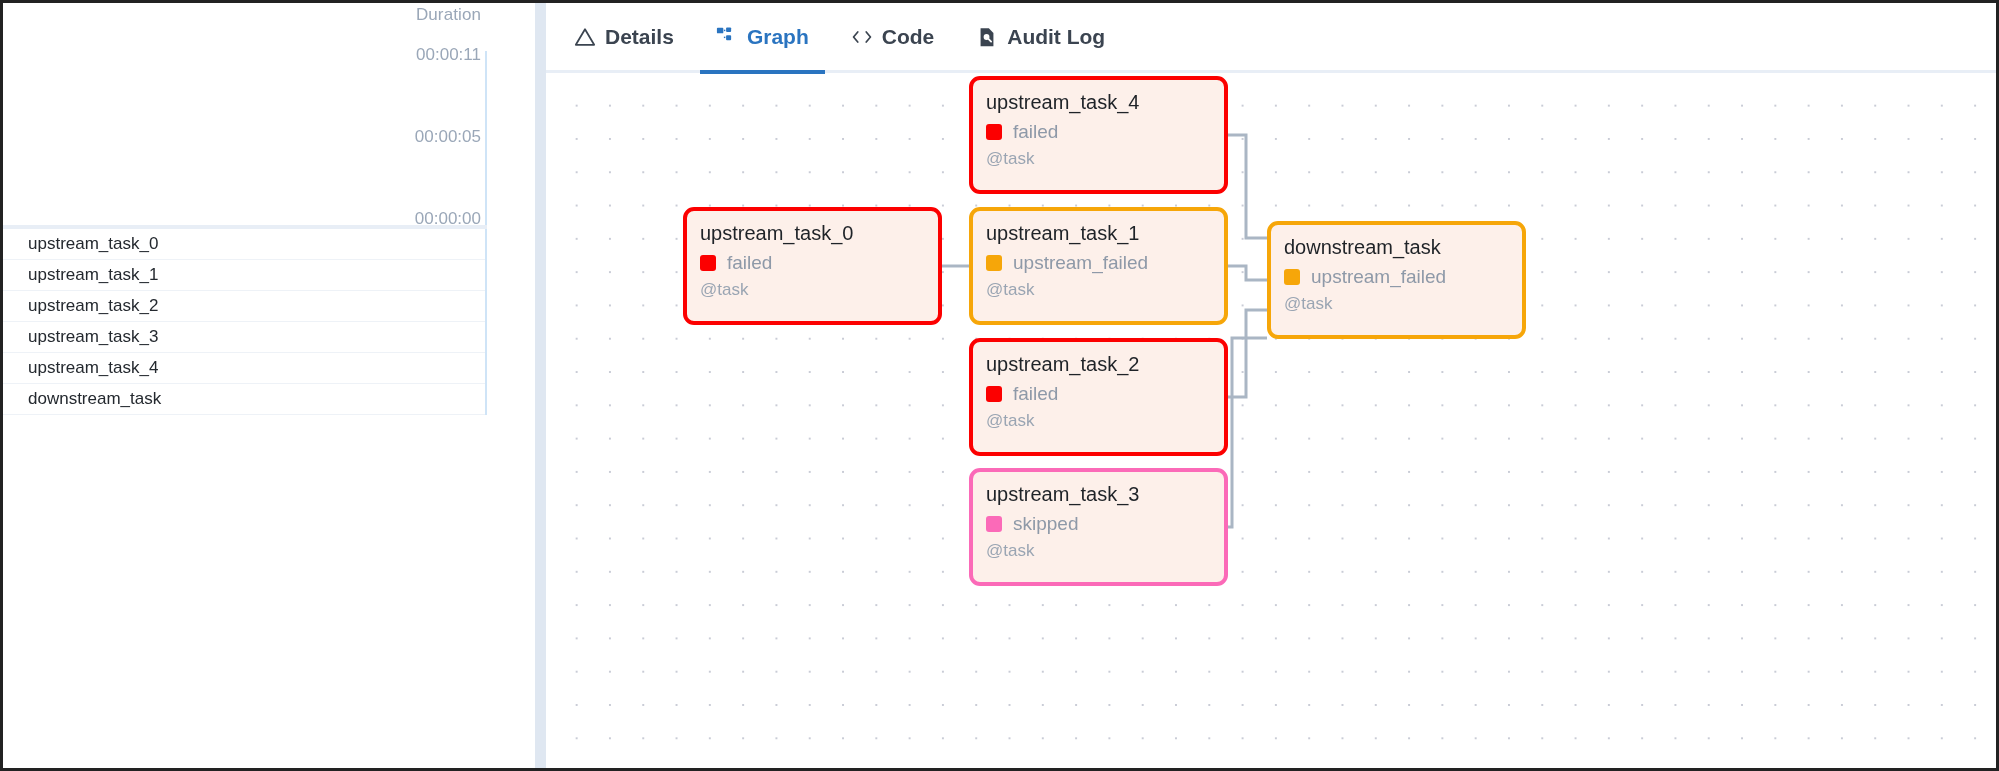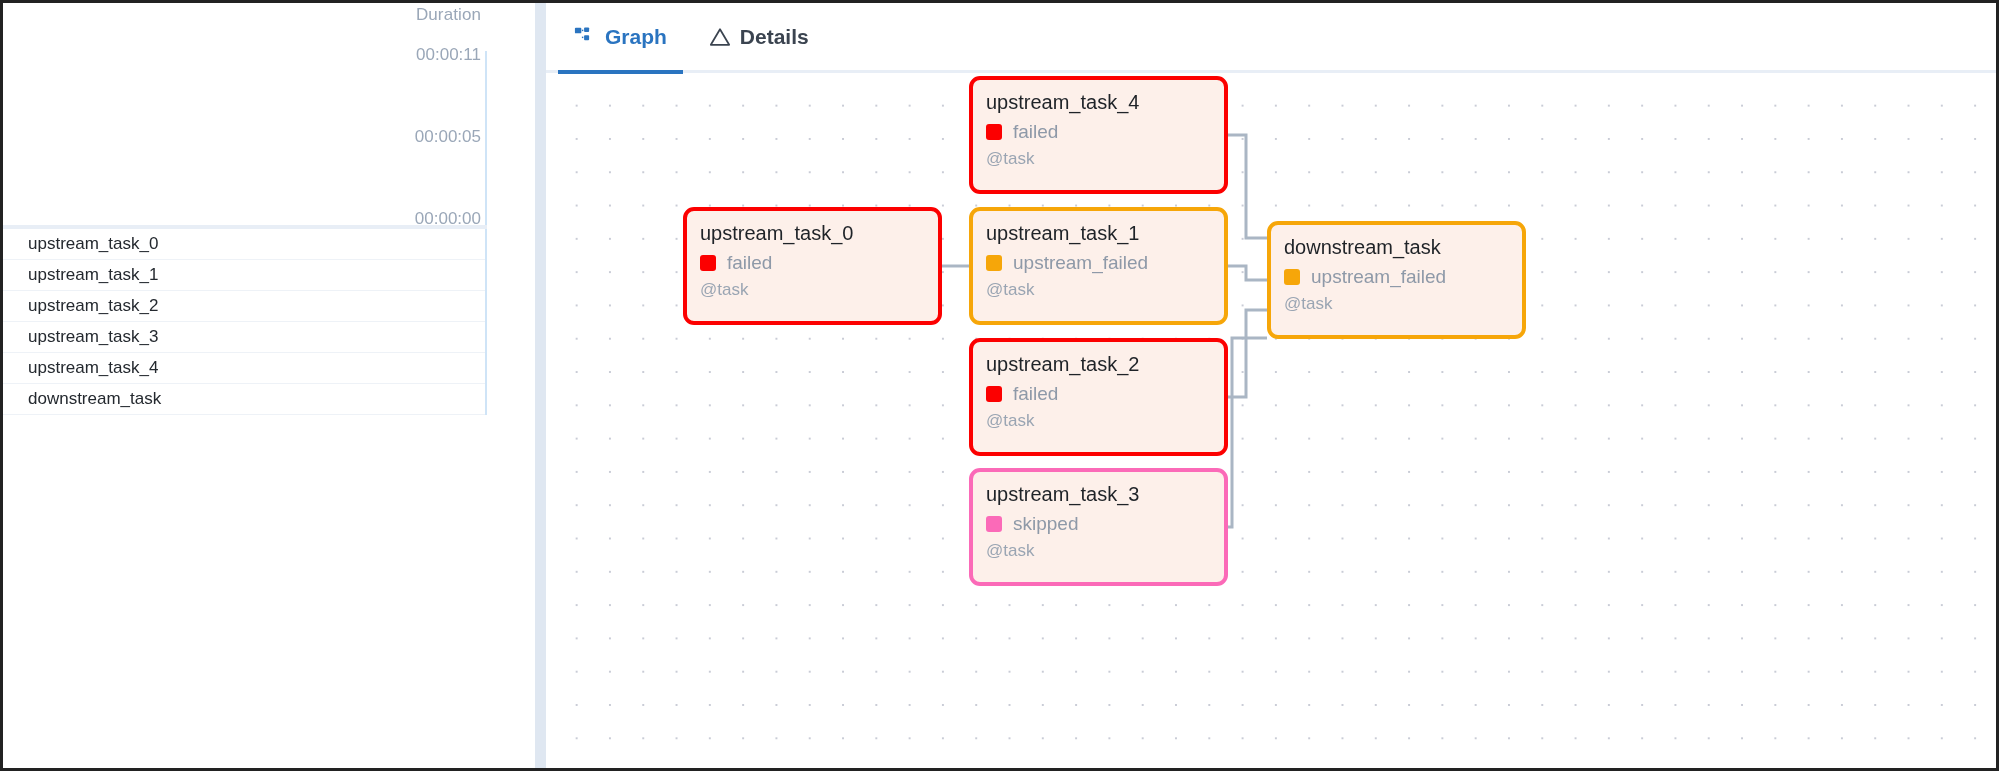--- a/index.html
+++ b/index.html
@@ -294,39 +294,58 @@
           <span class="task-row-chip" style="background:#f6a609"></span>
         </div>
       </div>
   </div>
 
   <div id="panel-divider"></div>
 
   <div id="right-panel">
 
     <div id="tab-bar">
+        <div class="tab">
+          <span class="tab-icon">
+            <svg viewBox="0 0 24 24" width="22" height="22" fill="none" stroke="#3b4450" stroke-width="1.9" stroke-linejoin="round">
+              <path d="M12 3.5 22 20.5H2z"></path>
+            </svg>
+          </span>
+          <span>Details</span>
+        </div>
         <div class="tab active">
           <span class="tab-icon">
             <svg viewBox="0 0 24 24" width="22" height="22" fill="#2a74c0">
               <rect x="1" y="2" width="7" height="6" rx="1"></rect>
               <rect x="11" y="1.5" width="5.5" height="5" rx="1"></rect>
               <rect x="11" y="10" width="5.5" height="5.5" rx="1"></rect>
               <rect x="8.6" y="4" width="1.6" height="1.6"></rect>
               <rect x="8.6" y="11.6" width="1.6" height="1.6"></rect>
             </svg>
           </span>
           <span>Graph</span>
         </div>
         <div class="tab">
           <span class="tab-icon">
-            <svg viewBox="0 0 24 24" width="22" height="22" fill="none" stroke="#3b4450" stroke-width="1.9" stroke-linejoin="round">
-              <path d="M12 3.5 22 20.5H2z"></path>
+            <svg viewBox="0 0 26 24" width="24" height="22" fill="none" stroke="#3b4450" stroke-width="2" stroke-linecap="round" stroke-linejoin="round">
+              <polyline points="8,6 3,12 8,18"></polyline>
+              <polyline points="18,6 23,12 18,18"></polyline>
             </svg>
           </span>
-          <span>Details</span>
+          <span>Code</span>
+        </div>
+        <div class="tab">
+          <span class="tab-icon">
+            <svg viewBox="0 0 24 24" width="22" height="22">
+              <path d="M5 2.5h9l5 5v14.5H5z" fill="#3b4450"></path>
+              <circle cx="11.5" cy="12" r="3.2" fill="#ffffff"></circle>
+              <line x1="13.8" y1="14.3" x2="16.5" y2="17" stroke="#ffffff" stroke-width="2" stroke-linecap="round"></line>
+            </svg>
+          </span>
+          <span>Audit Log</span>
         </div>
       </div>
 
     <div id="graph-canvas">
       <svg id="edge-layer" width="1450" height="692" viewBox="0 0 1450 692">
           <path d="M 396 190 H 423" fill="none" stroke="#aab6c4" stroke-width="3" stroke-linecap="butt"></path>
           <path d="M 682 59 H 700 V 162 H 721" fill="none" stroke="#aab6c4" stroke-width="3" stroke-linecap="butt"></path>
           <path d="M 682 190 H 700 V 204 H 721" fill="none" stroke="#aab6c4" stroke-width="3" stroke-linecap="butt"></path>
           <path d="M 682 321 H 700 V 234 H 721" fill="none" stroke="#aab6c4" stroke-width="3" stroke-linecap="butt"></path>
           <path d="M 682 451 H 686 V 262 H 721" fill="none" stroke="#aab6c4" stroke-width="3" stroke-linecap="butt"></path>

